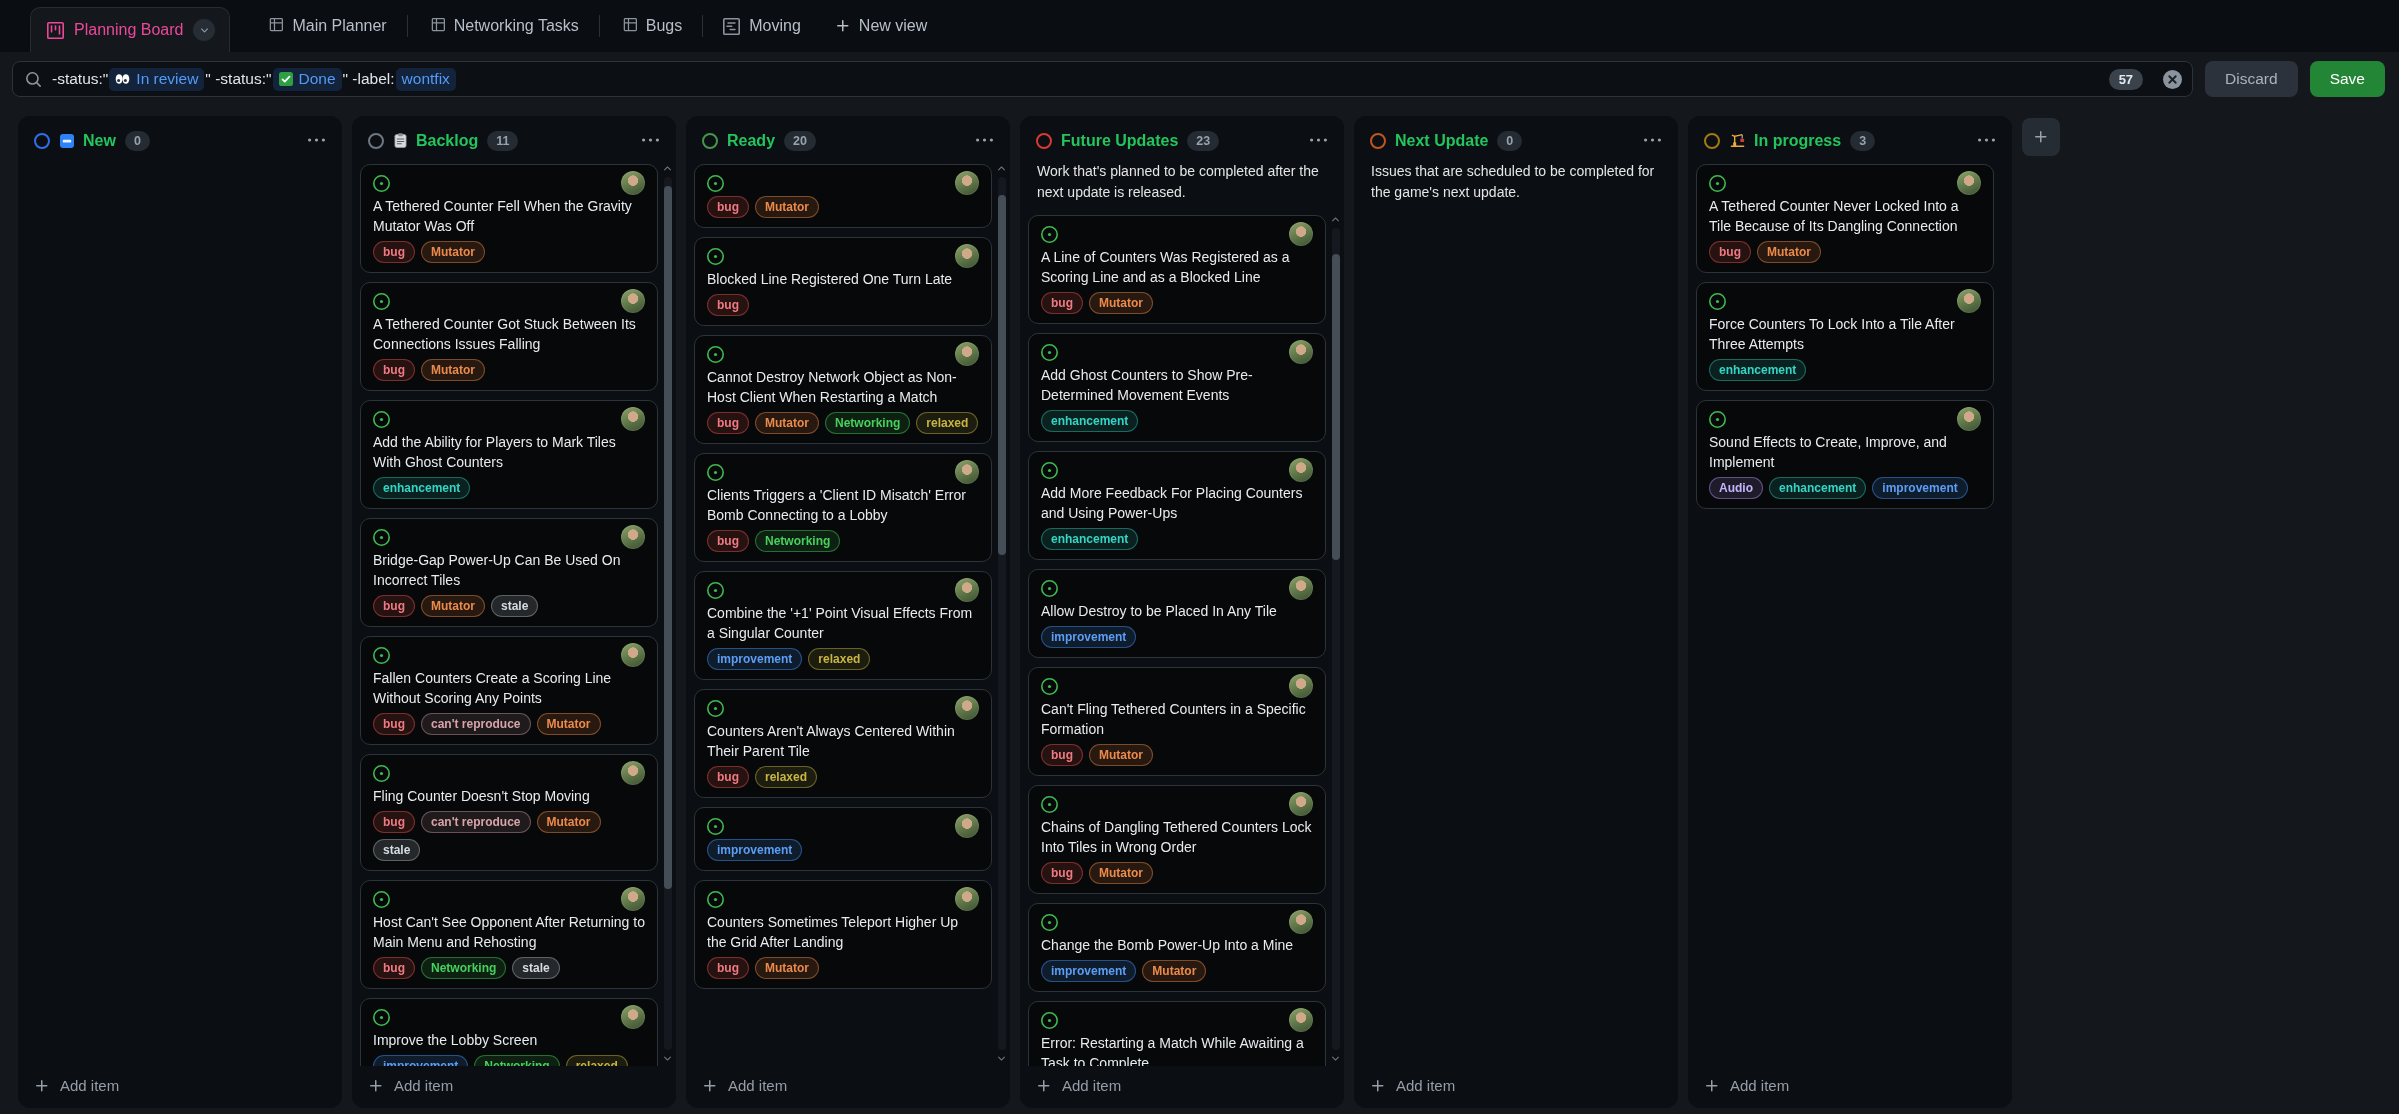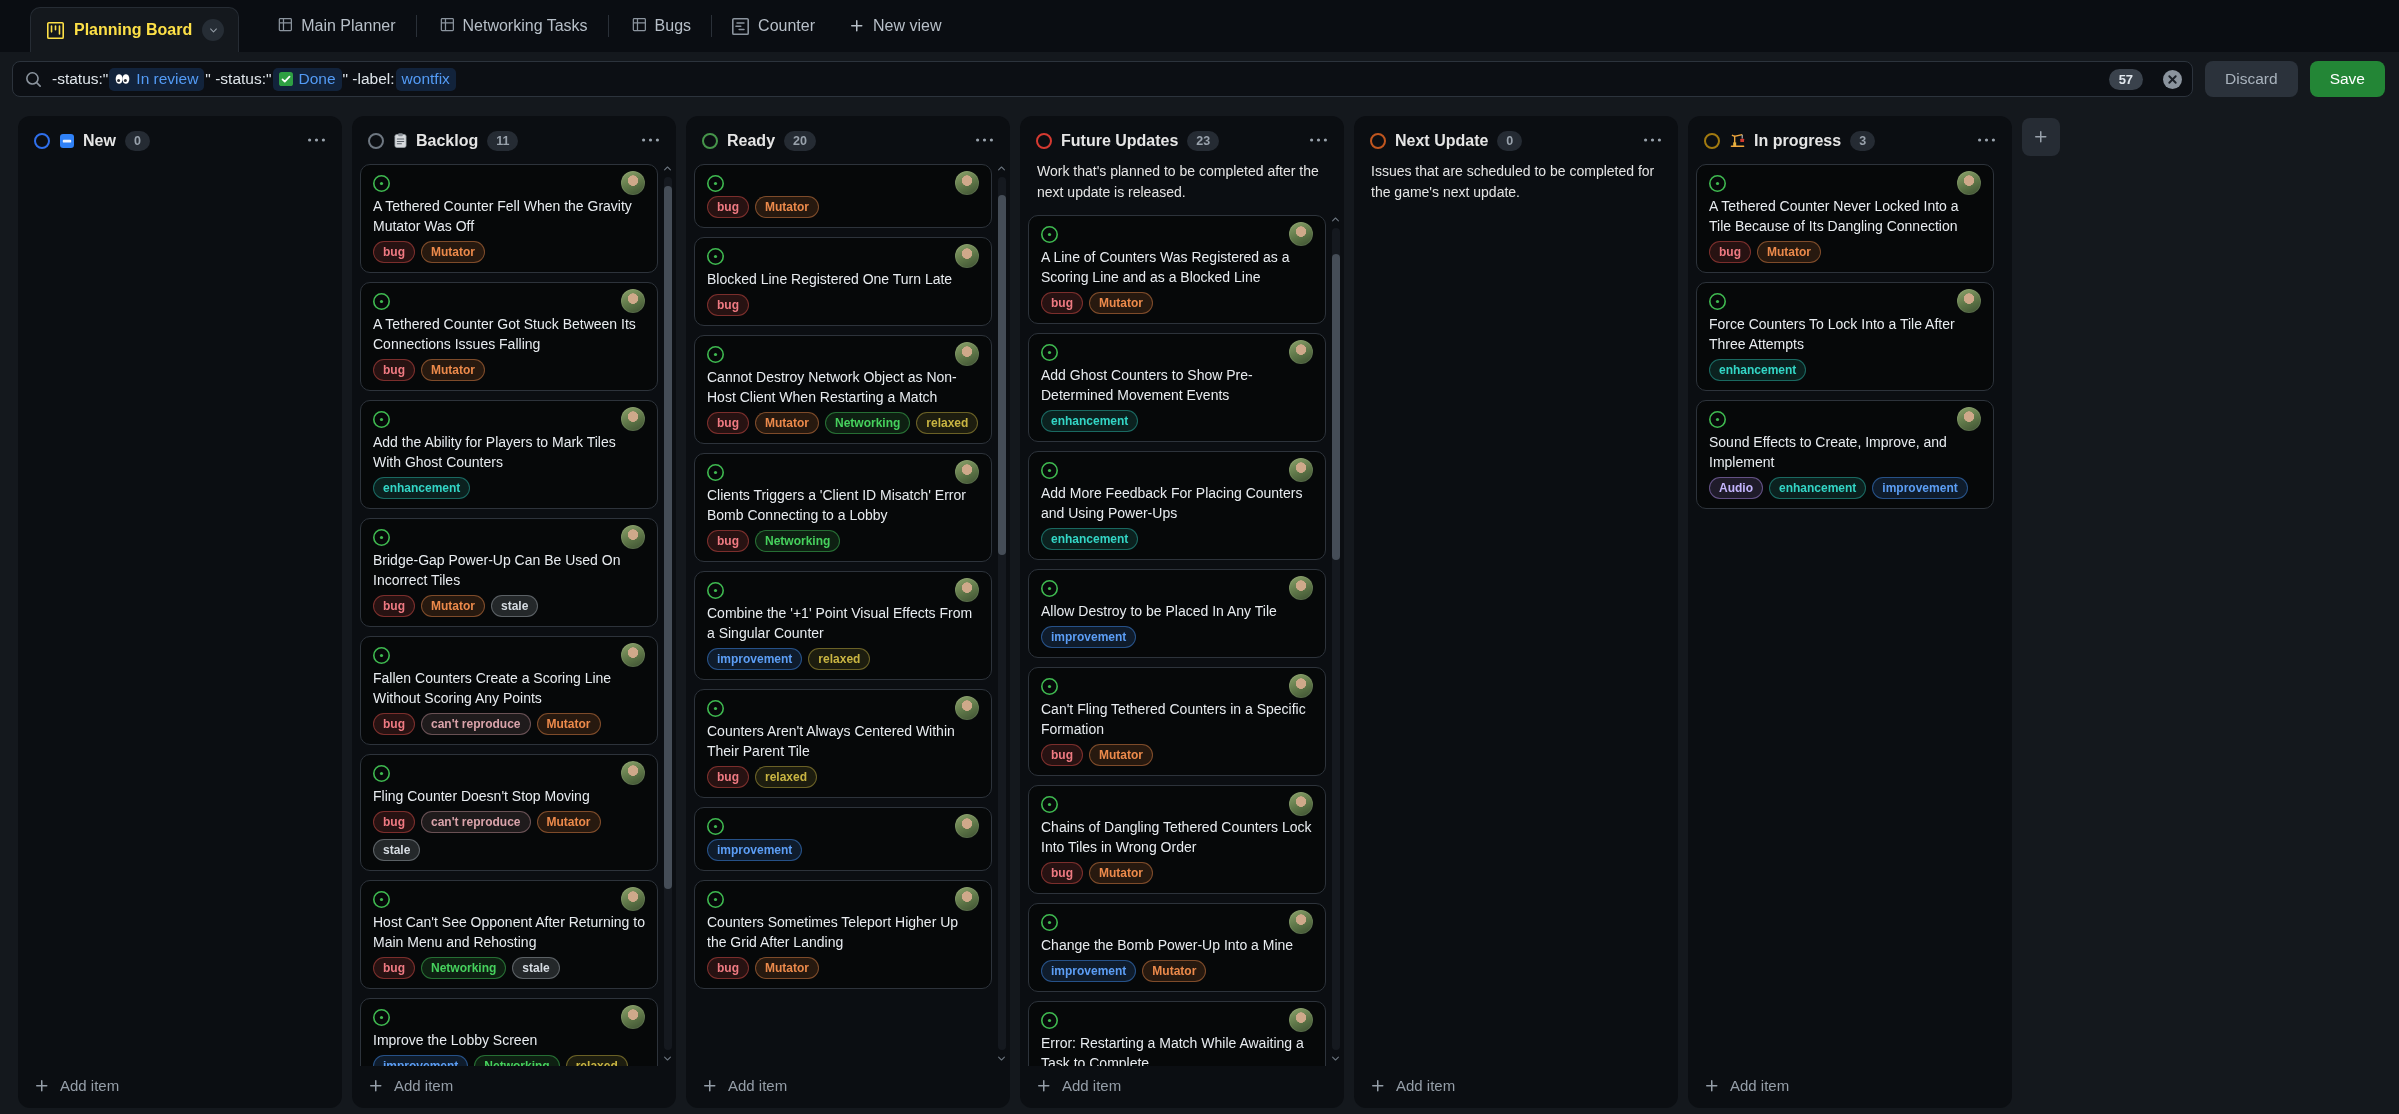--- a/index.html
+++ b/index.html
@@ -10,21 +10,21 @@
     -webkit-font-smoothing:antialiased;
   }
   .icon{display:inline-flex;align-items:center;justify-content:center;line-height:0;}
 
   
   .topbar{height:52px;background:#0a0d12;display:flex;align-items:flex-end;padding-left:30px;}
   .tab-active{
     height:44px;display:flex;align-items:center;gap:10px;
     background:#14181d;border:1px solid #262c34;border-bottom:none;
     border-radius:10px 10px 0 0;padding:0 14px 0 16px;
-    font-size:16px;font-weight:700;color:#fde047;cursor:pointer;
+    font-size:16px;font-weight:400;color:#ec4899;cursor:pointer;
   }
   .tab-caret{width:22px;height:22px;border-radius:50%;background:#262d35;display:flex;align-items:center;justify-content:center;color:#9aa3ad;}
   .tabs-rest{height:52px;display:flex;align-items:center;margin-left:20px;gap:2px;margin-top:36px;}
   .tab{display:flex;align-items:center;gap:9px;padding:8px 16px;font-size:16px;color:#b7bfc8;cursor:pointer;white-space:nowrap;}
   .tab .icon{color:#8b949e;}
   .tab-divider{width:1px;height:22px;background:#2a3038;margin:0 2px;}
   .new-view{display:flex;align-items:center;gap:8px;padding:8px 16px;font-size:16px;color:#b7bfc8;cursor:pointer;}
 
   
   .search-row{display:flex;align-items:center;gap:12px;padding:9px 14px 9px 12px;background:#14181d;}
@@ -46,21 +46,21 @@
 
   
   .board{display:flex;align-items:flex-start;gap:10px;padding:10px 14px 0 18px;height:1010px;box-sizing:border-box;}
   .column{
     width:324px;flex:none;height:992px;box-sizing:border-box;
     background:#0b0e12;border-radius:12px;display:flex;flex-direction:column;position:relative;
   }
   .col-header{display:flex;align-items:center;gap:9px;padding:13px 14px 9px 16px;}
   .col-dot{width:16px;height:16px;border-radius:50%;border:2.5px solid;box-sizing:border-box;flex:none;}
   .col-emoji{margin-left:1px;}
-  .col-name{font-size:16px;font-weight:700;color:#e5e5e5;white-space:nowrap;}
+  .col-name{font-size:16px;font-weight:700;color:#22c55e;white-space:nowrap;}
   .col-count{background:#252b33;color:#99a2ac;font-size:12.5px;font-weight:600;border-radius:999px;padding:3px 9px;}
   .col-kebab{margin-left:auto;color:#99a2ac;cursor:pointer;padding:3px;}
   .col-desc{padding:0 18px 10px 17px;font-size:14px;line-height:1.47;color:#e5e5e5;}
   .col-body{flex:1;position:relative;overflow:hidden;}
   .cards{height:100%;box-sizing:border-box;padding:3px 18px 0 8px;display:flex;flex-direction:column;gap:9px;overflow:hidden;}
   .card{
     flex:none;background:#060809;border:1px solid #2d333b;border-radius:10px;
     padding:7px 12px 9px;box-sizing:border-box;cursor:pointer;
   }
   .card-top{display:flex;justify-content:space-between;align-items:center;height:22px;margin-bottom:2px;}
@@ -136,21 +136,21 @@
     <span>Bugs</span>
   </div>
       <span class="tab-divider"></span>
       <div class="tab">
     <span class="icon">
           <svg width="17" height="17" viewBox="0 0 16 16" fill="currentColor">
             <path d="M1.75 0h12.5C15.216 0 16 .784 16 1.75v12.5A1.75 1.75 0 0 1 14.25 16H1.75A1.75 1.75 0 0 1 0 14.25V1.75C0 .784.784 0 1.75 0ZM1.5 1.75v12.5c0 .138.112.25.25.25h12.5a.25.25 0 0 0 .25-.25V1.75a.25.25 0 0 0-.25-.25H1.75a.25.25 0 0 0-.25.25Z"></path>
             <path d="M4.75 4a.75.75 0 0 0 0 1.5h6.5a.75.75 0 0 0 0-1.5h-6.5ZM3.75 7a.75.75 0 0 0 0 1.5h4.5a.75.75 0 0 0 0-1.5h-4.5ZM6.75 10a.75.75 0 0 0 0 1.5h4.5a.75.75 0 0 0 0-1.5h-4.5Z"></path>
           </svg>
         </span>
-    <span>Counter</span>
+    <span>Moving</span>
   </div>
       <div class="new-view">
         <span class="icon">
           <svg width="16" height="16" viewBox="0 0 16 16" fill="currentColor">
             <path d="M7.75 2a.75.75 0 0 1 .75.75V7h4.25a.75.75 0 0 1 0 1.5H8.5v4.25a.75.75 0 0 1-1.5 0V8.5H2.75a.75.75 0 0 1 0-1.5H7V2.75A.75.75 0 0 1 7.75 2Z"></path>
           </svg>
         </span>
         <span>New view</span>
       </div>
     </div>

